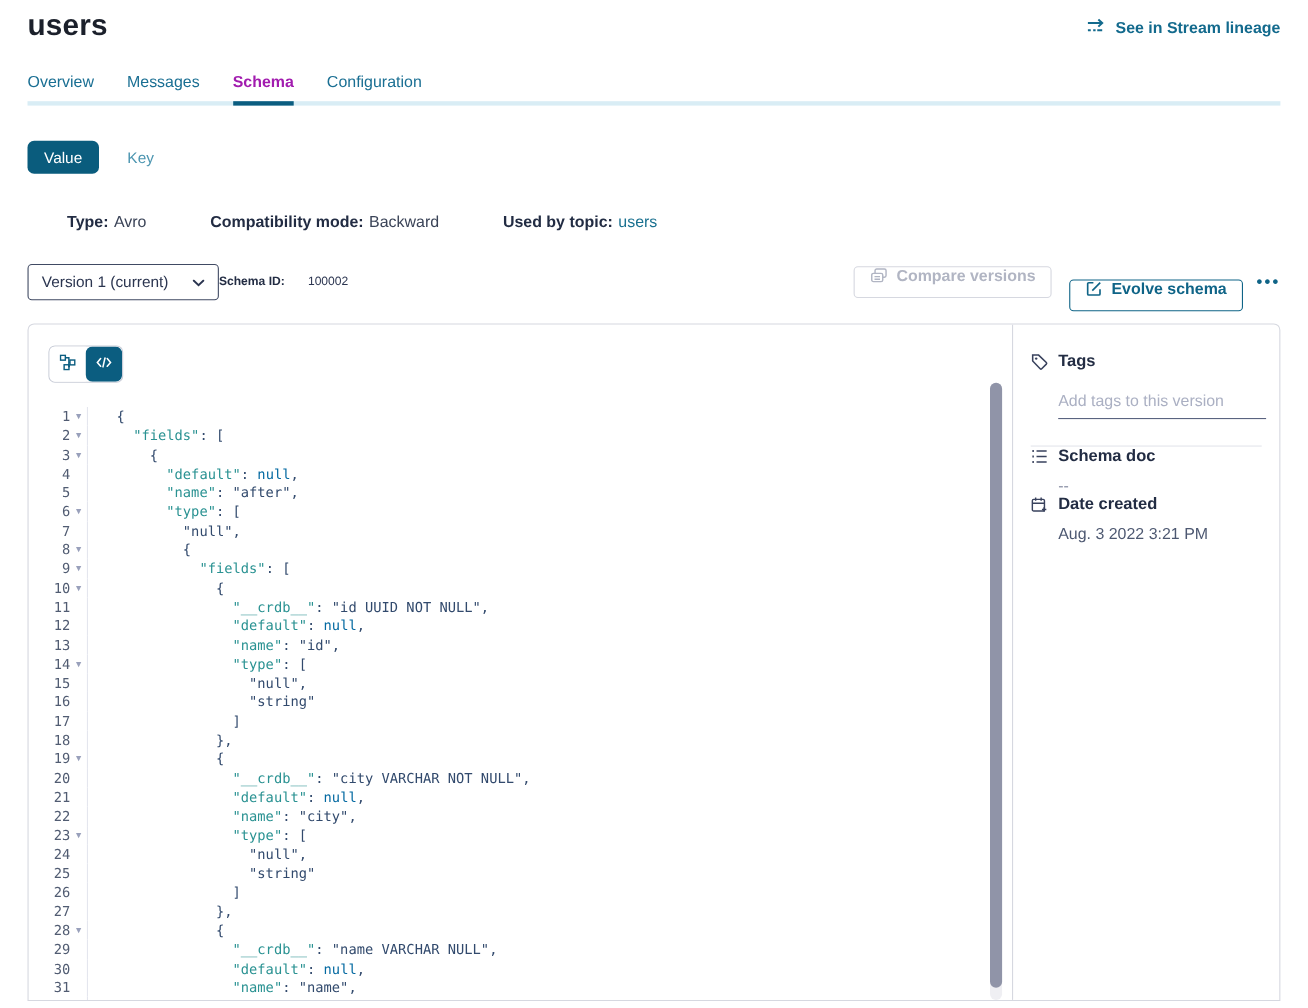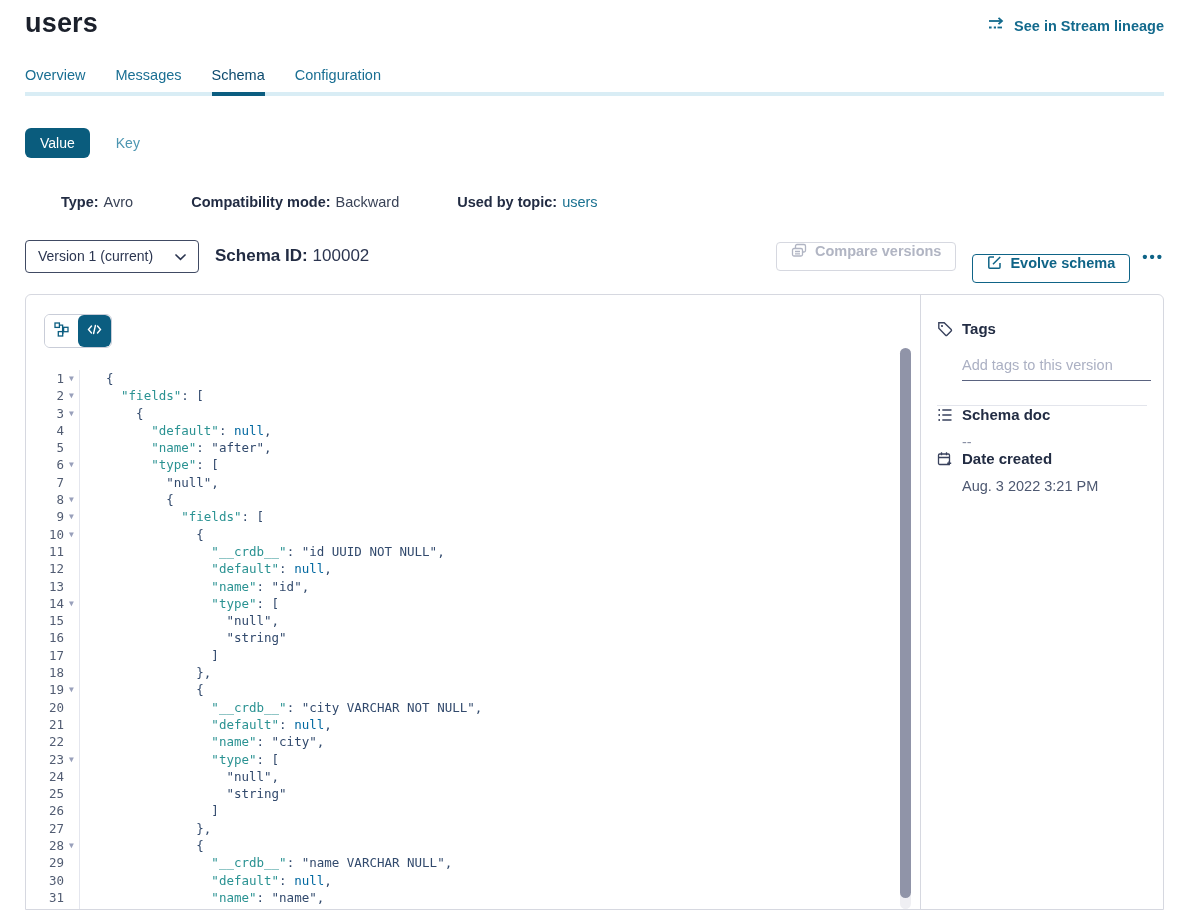--- a/index.html
+++ b/index.html
@@ -10,40 +10,40 @@
   
   .hdr { display:flex; justify-content:space-between; align-items:flex-start; margin-top:8px; }
   .title { font-size:27px; font-weight:800; color:#1b202b; letter-spacing:.2px; }
   .lineage { display:flex; align-items:center; gap:7px; color:#136a8d; font-size:14.5px;
     font-weight:700; margin-top:8px; cursor:pointer; text-decoration:none; }
 
   
   .tabs { display:flex; gap:30px; margin-top:28px; position:relative; padding-bottom:13px; }
   .tabs .track { position:absolute; left:0; right:0; bottom:0; height:4px; background:#d9edf5; }
   .tab { font-size:14.5px; color:#1a6f93; cursor:pointer; position:relative; padding-bottom:13px; margin-bottom:-13px; }
-  .tab.active { color:#0c4a6e; font-weight:400; }
+  .tab.active { color:#a21caf; font-weight:700; }
   .tab.active::after { content:""; position:absolute; left:0; right:0; bottom:0; height:4px; background:#0b5d80; z-index:1; }
 
   
   .vk { display:flex; align-items:center; gap:26px; margin-top:32px; }
   .btn-value { background:#0a5c7d; color:#fff; border:none; border-radius:6px;
     font-size:14px; padding:7px 15px; font-family:inherit; cursor:pointer; }
   .btn-key { background:none; border:none; color:#4d96b1; font-size:14px; font-family:inherit; cursor:pointer; }
 
   
   .meta { display:flex; gap:22px; margin-top:36px; font-size:14.5px; color:#3a4357; }
   .meta b { color:#222c43; }
   .meta .pair { display:flex; gap:5px;margin-left:36px; }
   .meta a { color:#1a7190; text-decoration:none; cursor:pointer; }
 
   
   .vbar { display:flex; align-items:center; margin-top:19px; }
   .select { display:flex; align-items:center; justify-content:space-between; width:174px; height:33px;
     border:1px solid #404a63; border-radius:4px; padding:0 12px; font-size:14px; color:#2b3550; cursor:pointer; background:#fff; }
-  .schema-id { display:flex; gap:5px; font-size:17px; margin-left:16px; }
+  .schema-id { display:flex; gap:21px; font-size:11px; margin-left:0; }
   .schema-id b { color:#222c43; }
   .vbar .spacer { flex:1; }
   .btn-o { display:flex; align-items:flex-start; gap:8px; height:29px; border-radius:4px; background:#fff;
     font-size:14.5px; font-weight:700; font-family:inherit; padding:0 14px; cursor:pointer; }
   .btn-compare { border:1px solid #d6d8e0; color:#b1b5c3; margin-right:16px; }
   .btn-evolve { border:1px solid #0f6487; color:#0f6487;margin-top:25px; }
   .more { color:#0f6487; font-size:15px; font-weight:800; letter-spacing:2px; margin-left:12px; cursor:pointer; }
 
   
   .panel { margin-top:11px; height:616px; border:1px solid #d6d8e0; border-radius:6px 6px 0 0;

